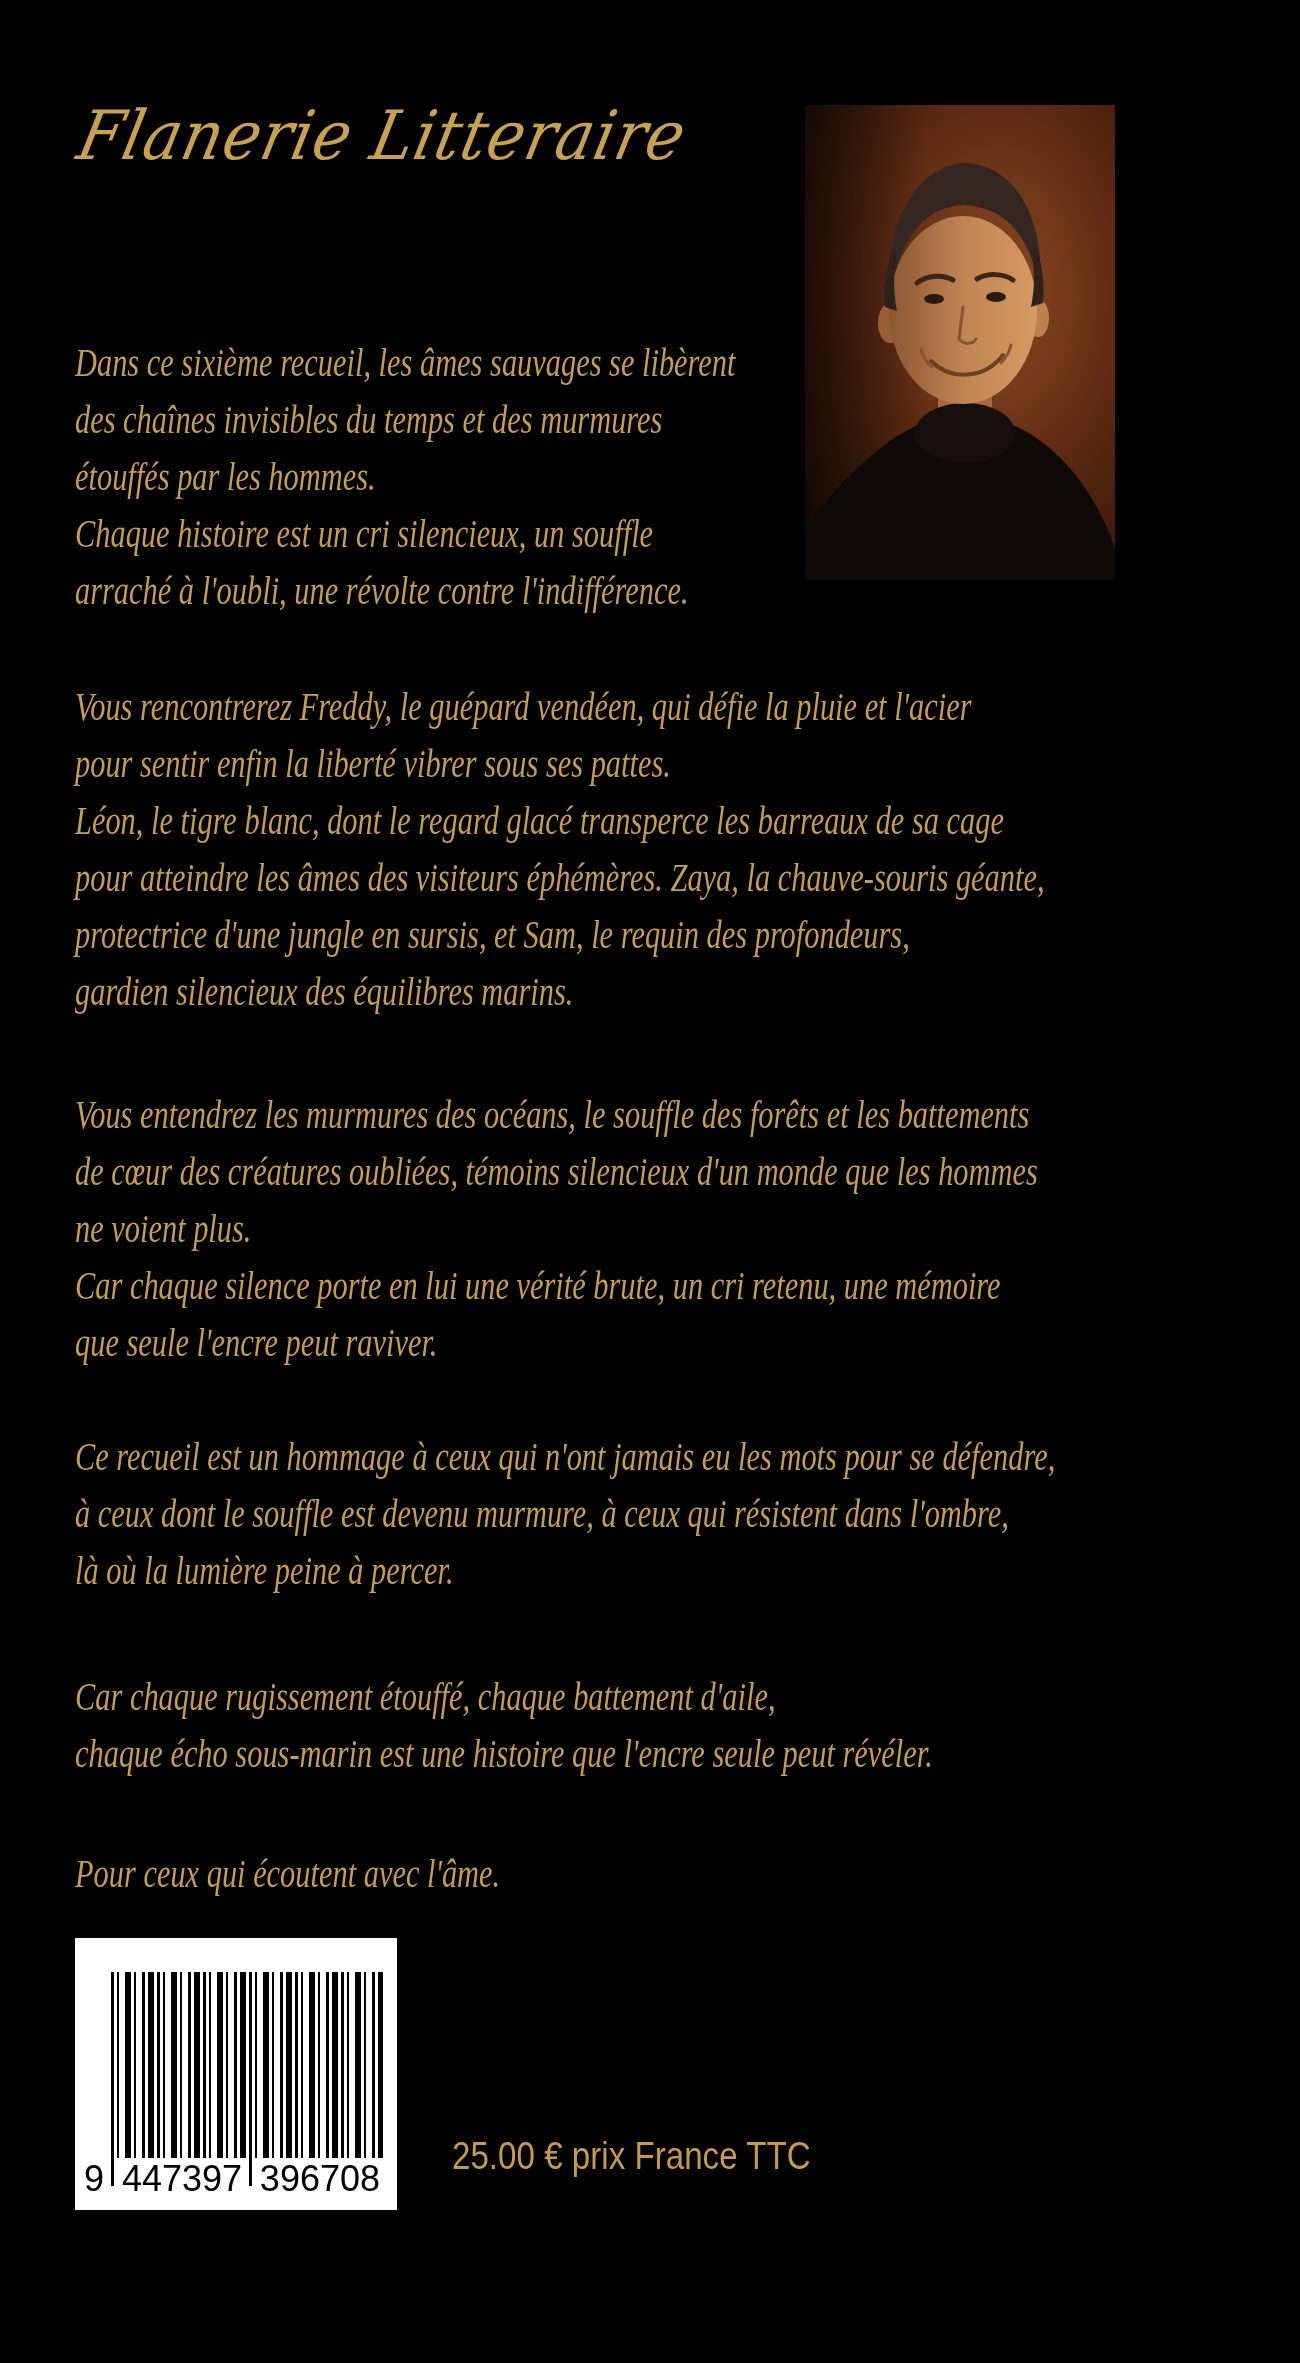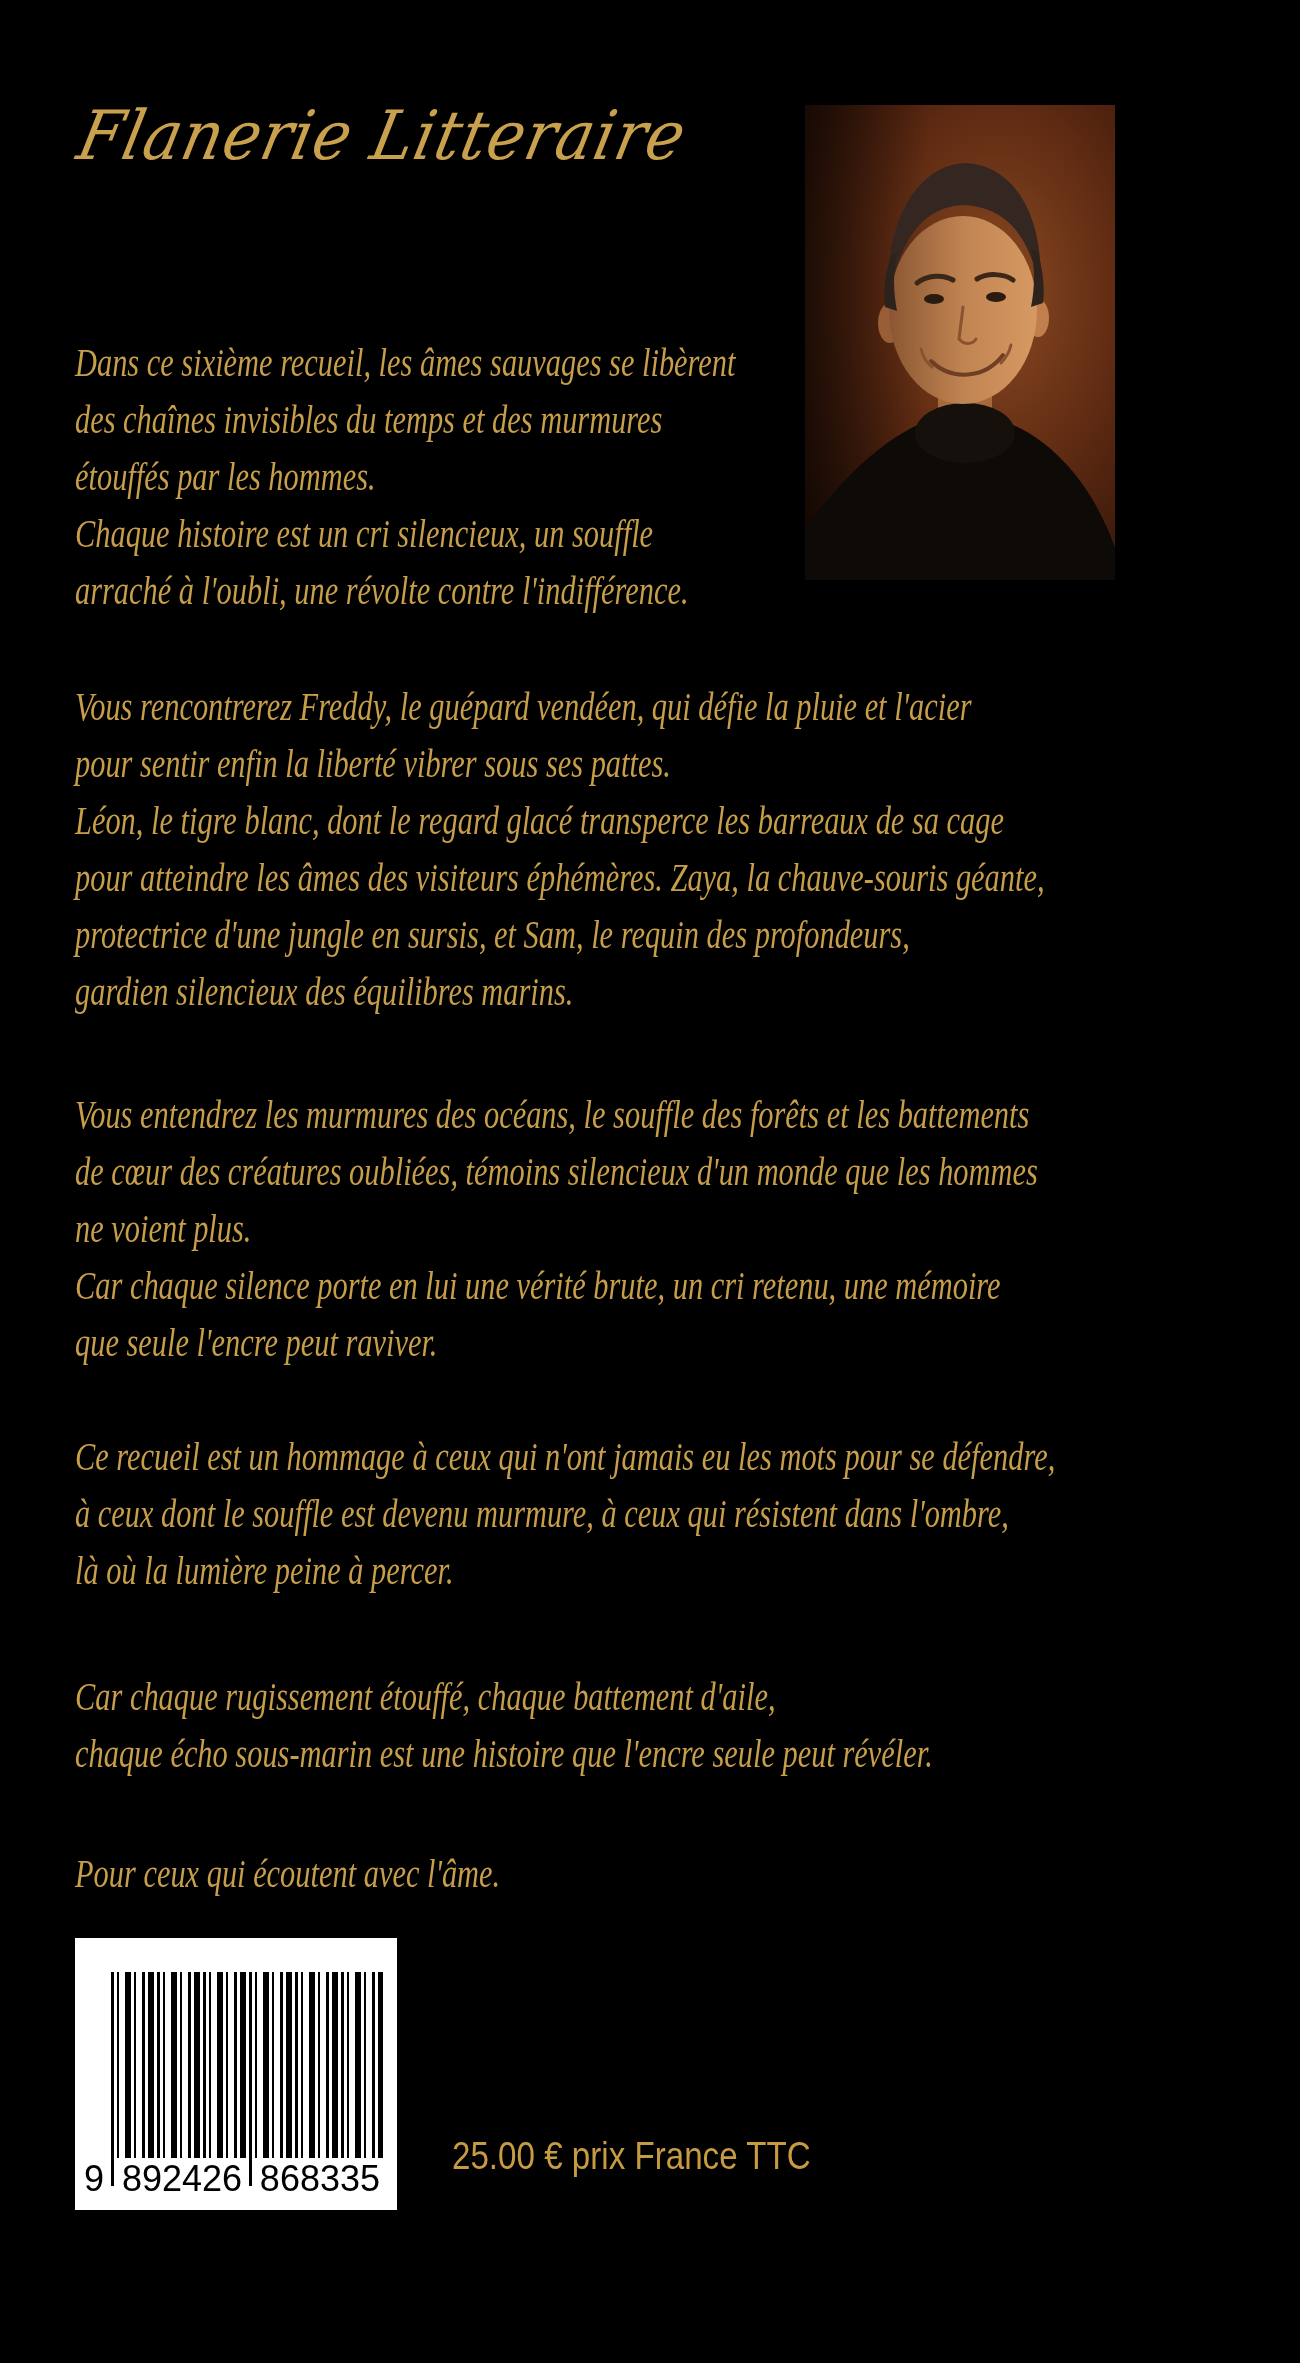--- a/index.html
+++ b/index.html
@@ -133,20 +133,20 @@
 à ceux dont le souffle est devenu murmure, à ceux qui résistent dans l'ombre,
 là où la lumière peine à percer.</div>
   <div class="para p5">Car chaque rugissement étouffé, chaque battement d'aile,
 chaque écho sous-marin est une histoire que l'encre seule peut révéler.</div>
   <div class="para p6">Pour ceux qui écoutent avec l'âme.</div>
 
   <div class="barcode">
     <div class="bars"></div>
     <div class="digits">
       <span>9</span>
-      <span>892426</span>
-      <span>868335</span>
+      <span>447397</span>
+      <span>396708</span>
     </div>
   </div>
 
   <div class="price">25.00 € prix France TTC</div>
 
 </div>
 
 </body></html>

